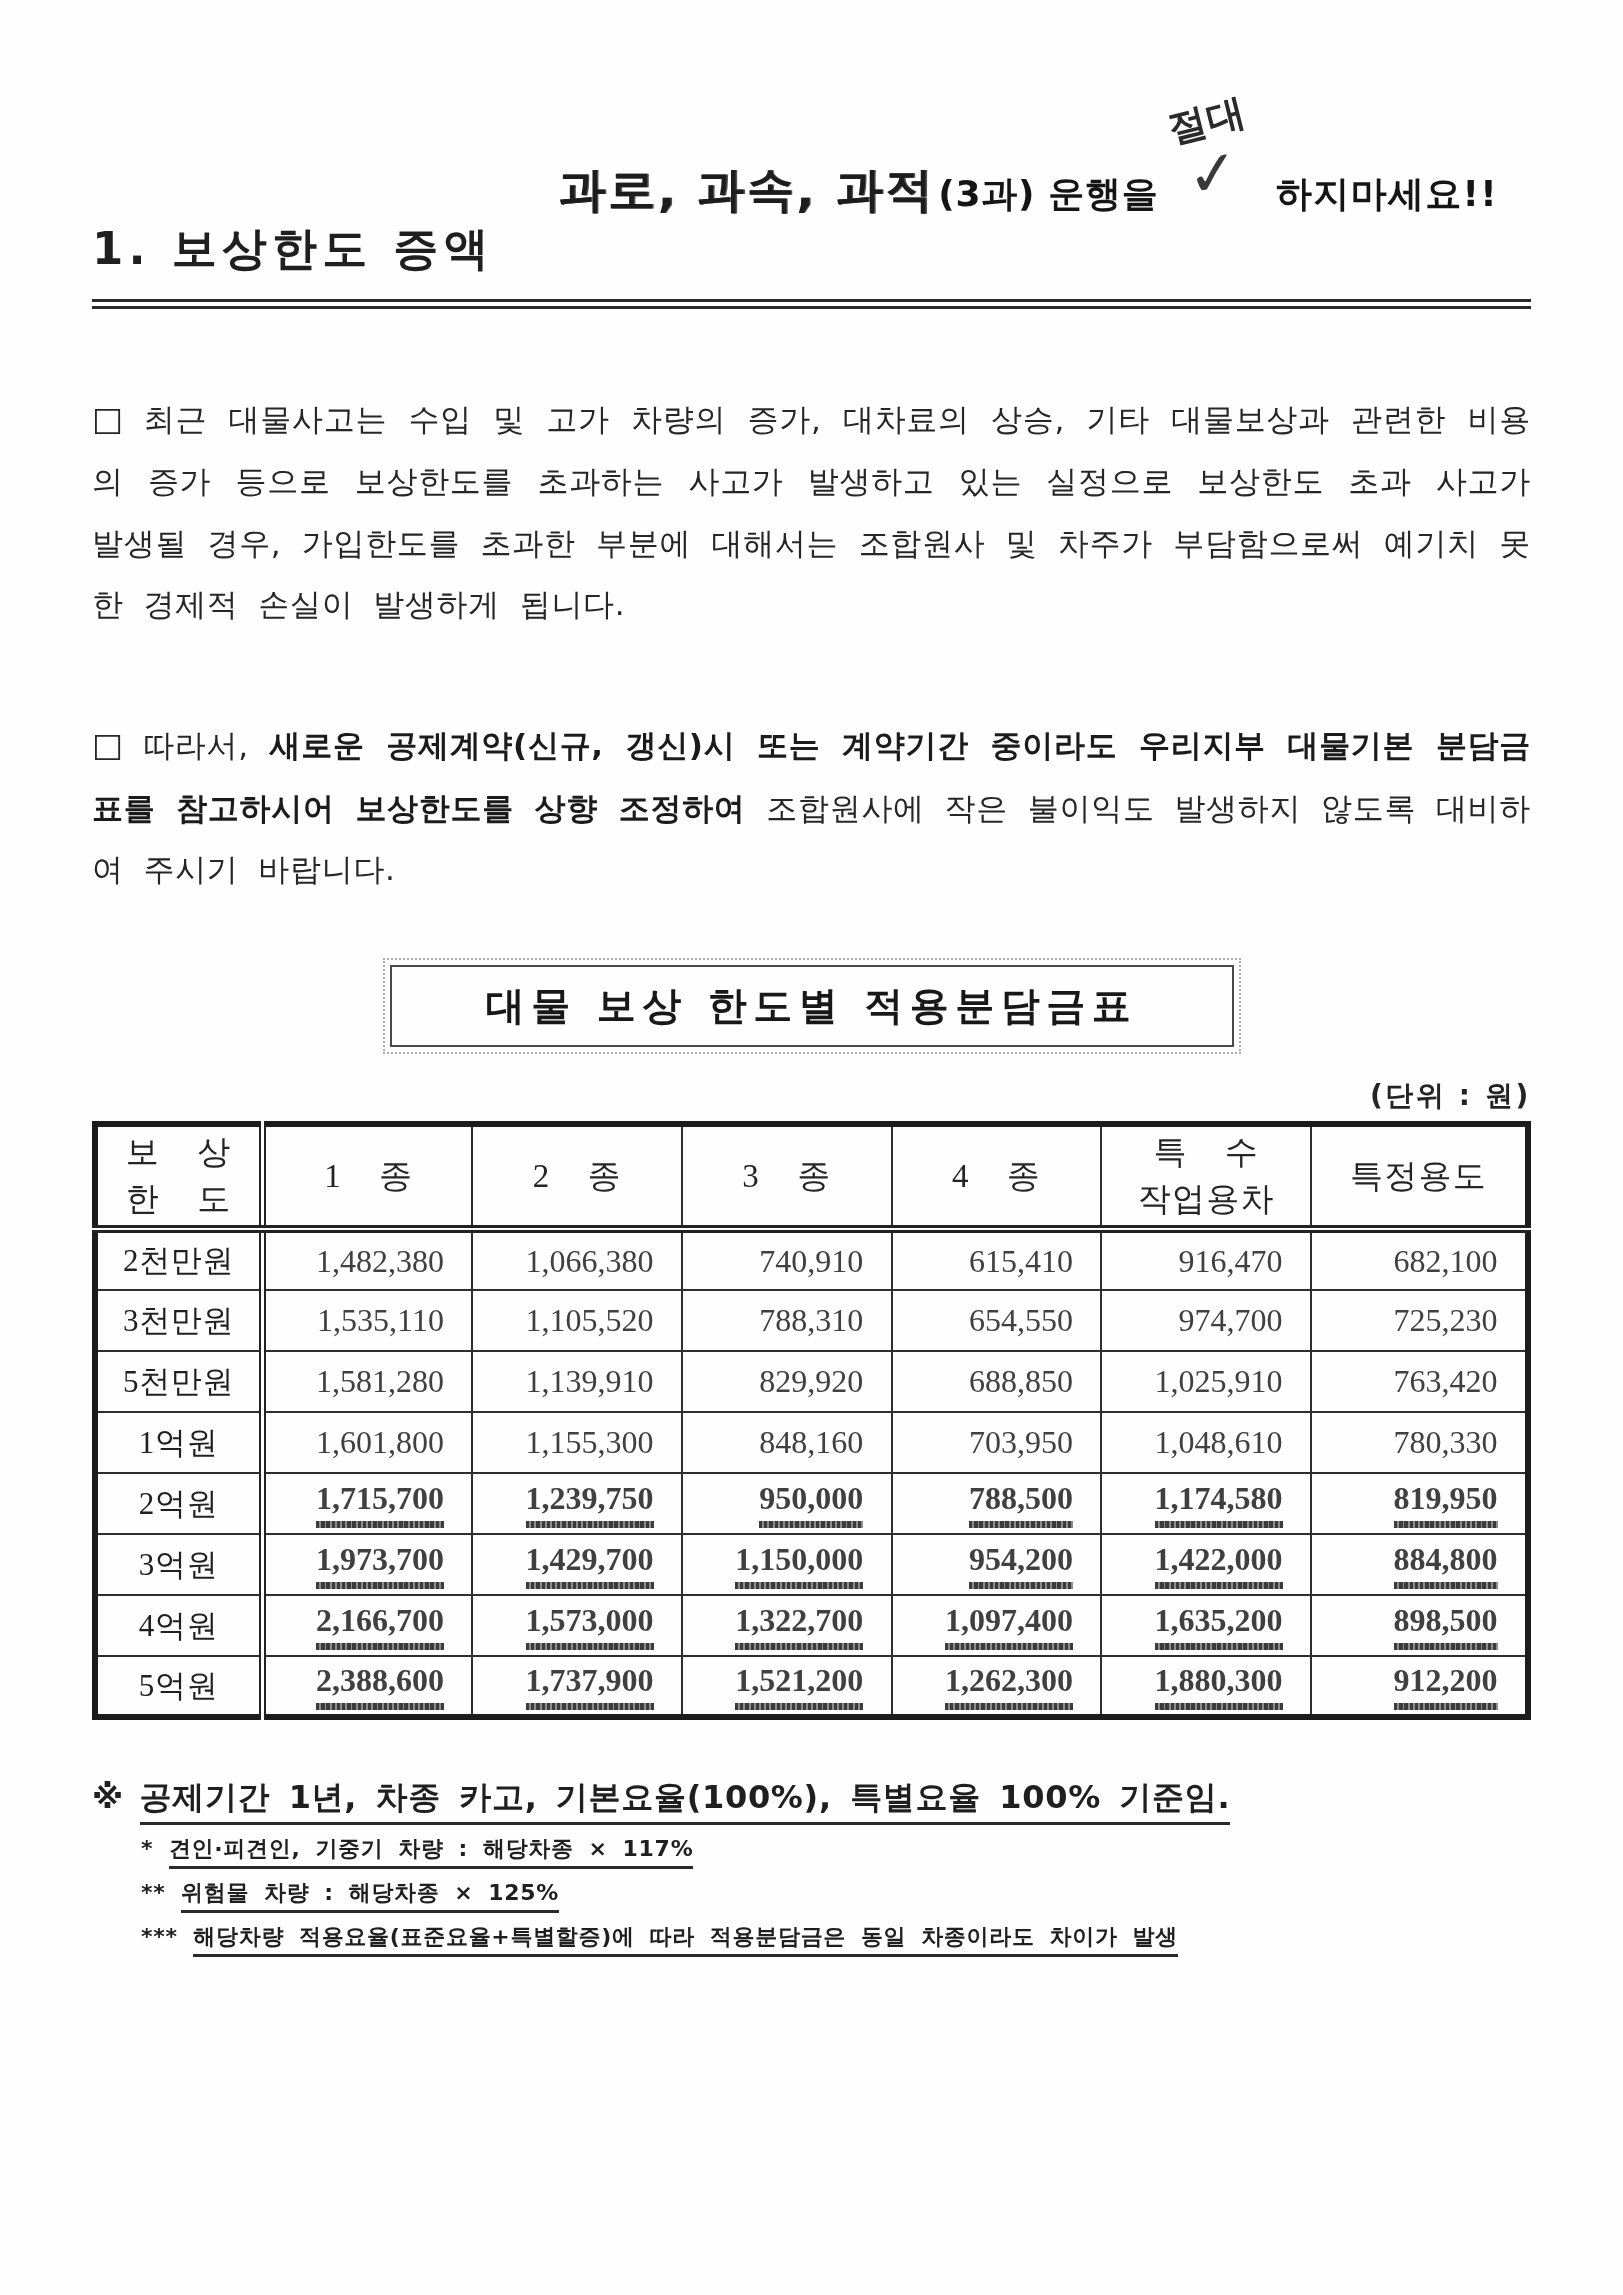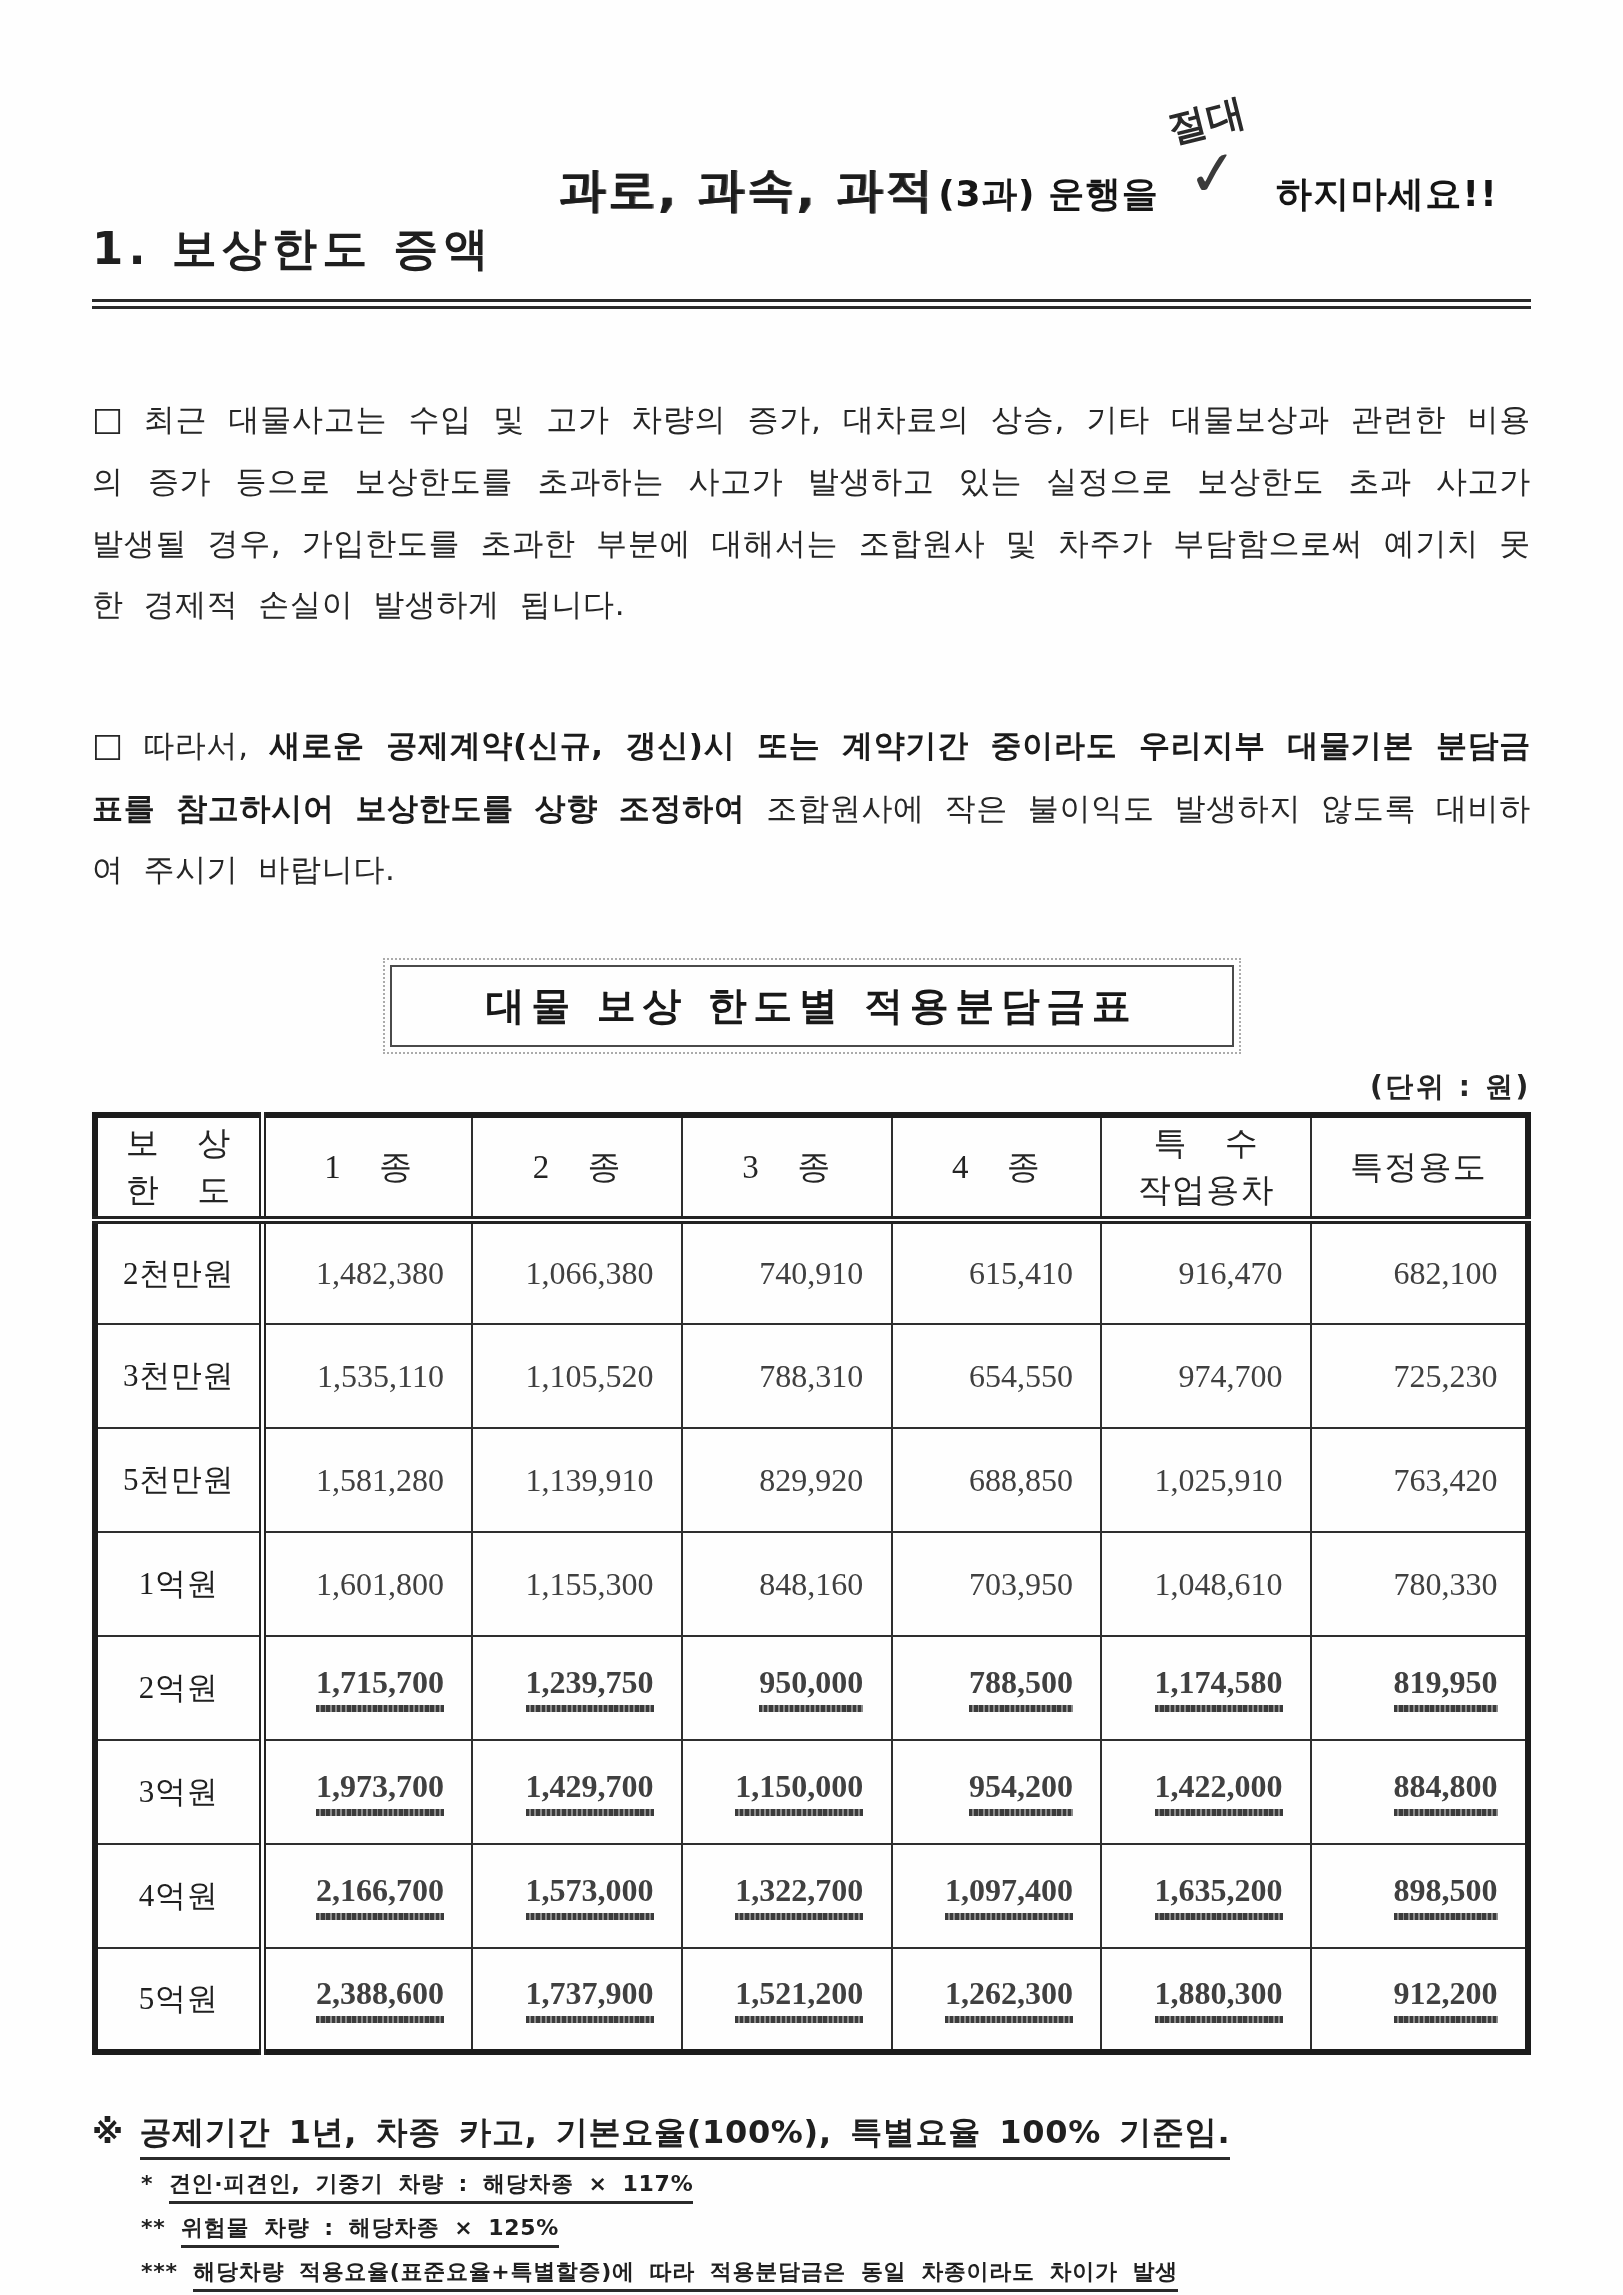--- a/index.html
+++ b/index.html
@@ -82,21 +82,21 @@
     display:inline-block;
     min-width:844px;
     box-sizing:border-box;
     border:2px solid #4a4a4a;
     outline:2px dotted #ababab;
     outline-offset:5.9px;
     padding:11.8px 26px;
     font-size:39px;font-weight:900;letter-spacing:6.5px;color:#181818;
   }
   .unit-label{
-    margin-top:21px;
+    margin-top:30px;
     text-align:right;
     font-size:28px;font-weight:600;letter-spacing:2.6px;color:#242424;
   }
 
   
   table.fee{
     margin-top:6.5px;
     width:100%;
     border-collapse:collapse;
     border:6.5px solid #1c1c1c;
@@ -114,21 +114,21 @@
   table.fee th:nth-child(2), table.fee td:nth-child(2){border-left:7.2px double #222;}
   
   table.fee thead th{border-bottom:8.5px double #222;}
   table.fee thead th{
     height:105px;
     font-size:33px;font-weight:500;
     letter-spacing:1.3px;color:#242424;
     vertical-align:middle;
   }
   .hcell-line{line-height:1.45;text-align:center;word-spacing:27.5px;}
-  table.fee tbody td{height:104px;vertical-align:middle;}
+  table.fee tbody td{height:61px;vertical-align:middle;}
   td.rowlabel{
     text-align:center;font-size:31px;font-weight:500;color:#202020;
     font-family:"Liberation Serif", serif;letter-spacing:0.7px;
   }
   td.num{
     text-align:right;padding-right:27.5px;
     font-size:32px;color:#404040;
   }
   td.num .val{display:inline-block;position:relative;}
   tr.underlined td.num .val{font-weight:700;}

